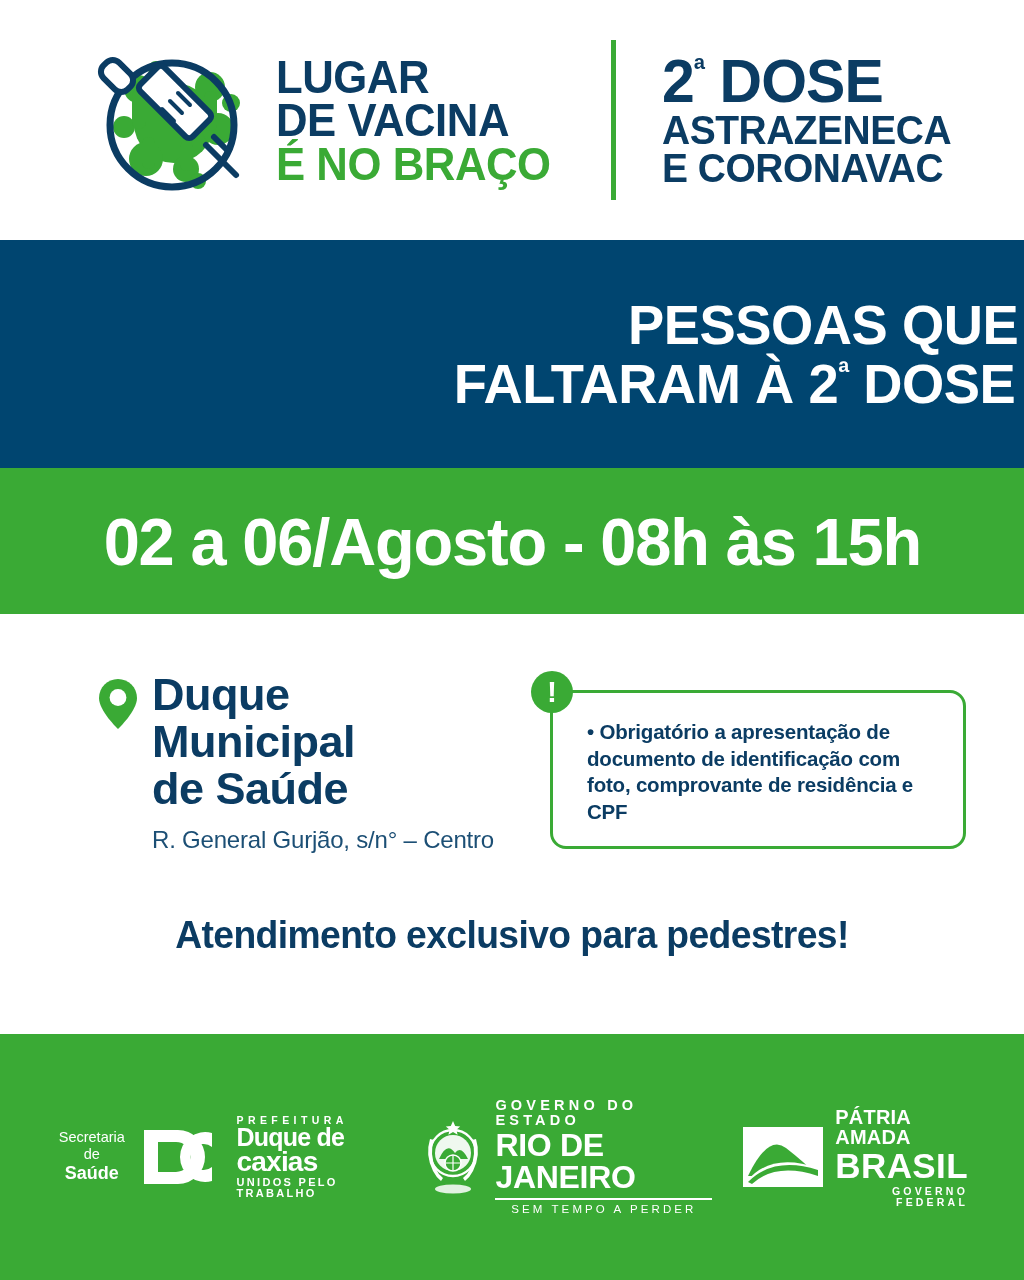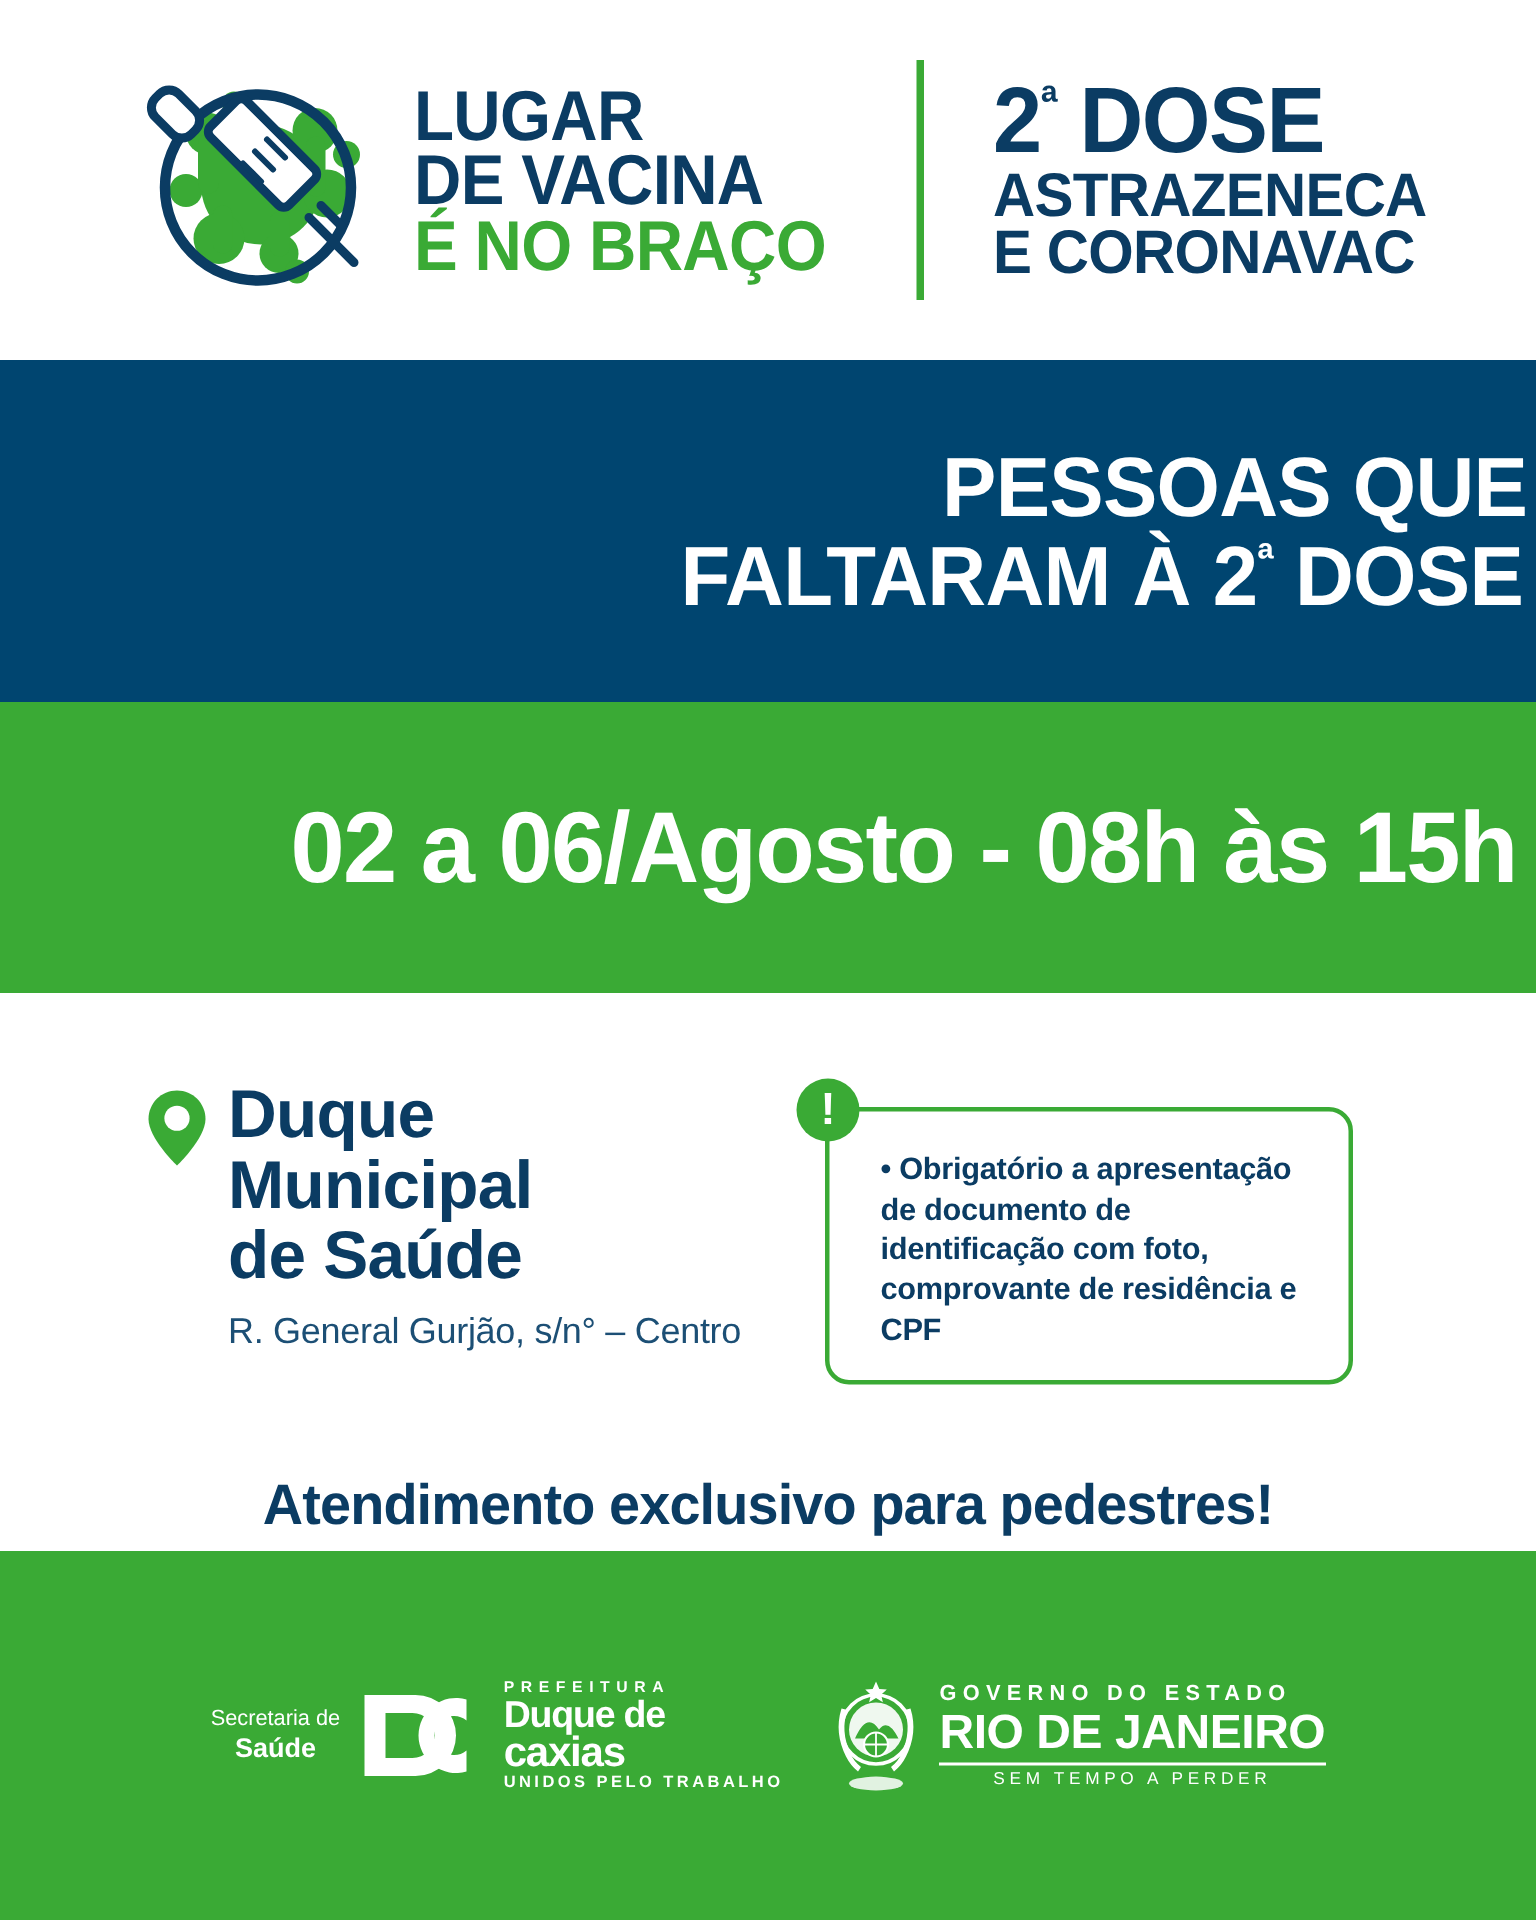--- a/index.html
+++ b/index.html
@@ -114,26 +114,26 @@
     transform: scaleX(0.97);
   }
   .band-blue .hl sup {
     font-size: 0.55em;
     vertical-align: super;
     line-height: 0;
   }
 
   
   .band-green {
-    height: 194px;
+    height: 146px;
     background: #3aaa35;
     color: #ffffff;
     display: flex;
     align-items: center;
-    justify-content: flex-end;
+    justify-content: center;
   }
   .band-green .date-text {
     font-size: 67px;
     font-weight: 700;
     letter-spacing: -1.2px;
     white-space: nowrap;
     transform: scaleX(0.97);
   }
 
   
@@ -178,21 +178,21 @@
     padding-left: 54px;
     letter-spacing: -0.2px;
   }
 
   .notice-col {
     position: relative;
     margin-left: 10px;
     margin-top: 18px;
   }
   .notice-box {
-    width: 352px;
+    width: 416px;
     min-height: 120px;
     border: 3px solid #3aaa35;
     border-radius: 16px;
     box-sizing: border-box;
     padding: 26px 22px 20px 34px;
     background: #ffffff;
   }
   .notice-text {
     color: #0b3c63;
     font-size: 20.5px;
@@ -460,15 +460,28 @@
         <ellipse cx="32" cy="70" rx="18" ry="4.6" fill="#ffffff" opacity="0.85"></ellipse>
       </svg>
       <div class="rj-words">
         <div class="rj-top">GOVERNO DO ESTADO</div>
         <div class="rj-big">RIO DE JANEIRO</div>
         <div class="rj-rule"></div>
         <div class="rj-sub">SEM TEMPO A PERDER</div>
       </div>
     </div>
 
+    <div class="foot-group">
+      <svg class="br-mark" viewBox="0 0 82 62">
+        <rect x="1" y="1" width="80" height="60" fill="#ffffff"></rect>
+        <path d="M6 50 Q26 8 44 22 Q62 36 76 50 Z" fill="#3aaa35"></path>
+        <path d="M6 54 Q30 26 76 42 L76 56 L6 56 Z" fill="#ffffff"></path>
+        <path d="M6 56 Q32 30 76 44 L76 50 Q34 36 10 58 Z" fill="#3aaa35"></path>
+      </svg>
+      <div class="br-words">
+        <div class="br-top">PÁTRIA AMADA</div>
+        <div class="br-big">BRASIL</div>
+        <div class="br-sub">GOVERNO FEDERAL</div>
+      </div>
+    </div>
 
   </div>
 </div>
 
 </body></html>

